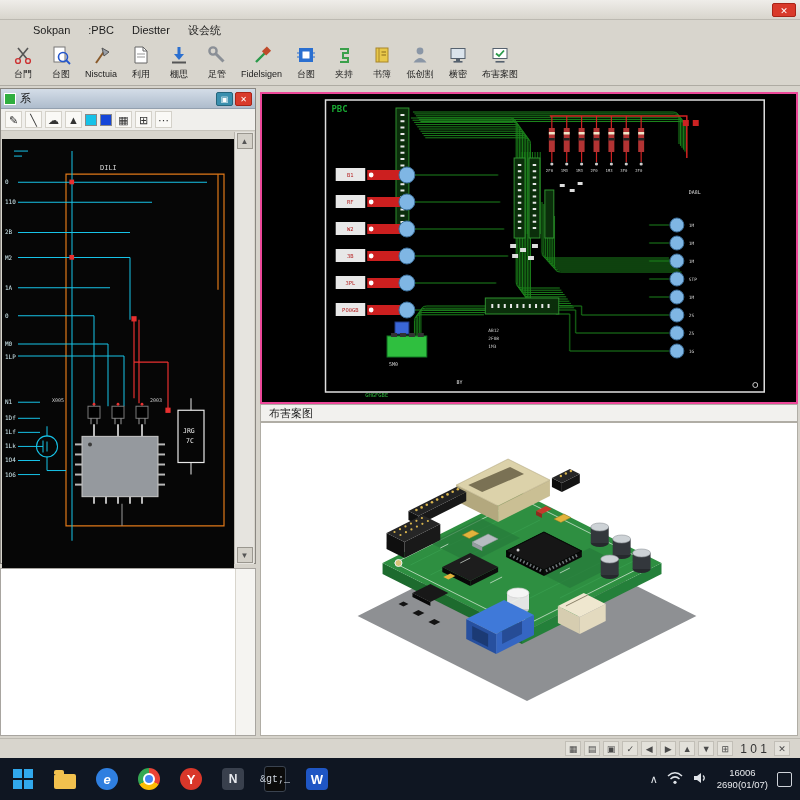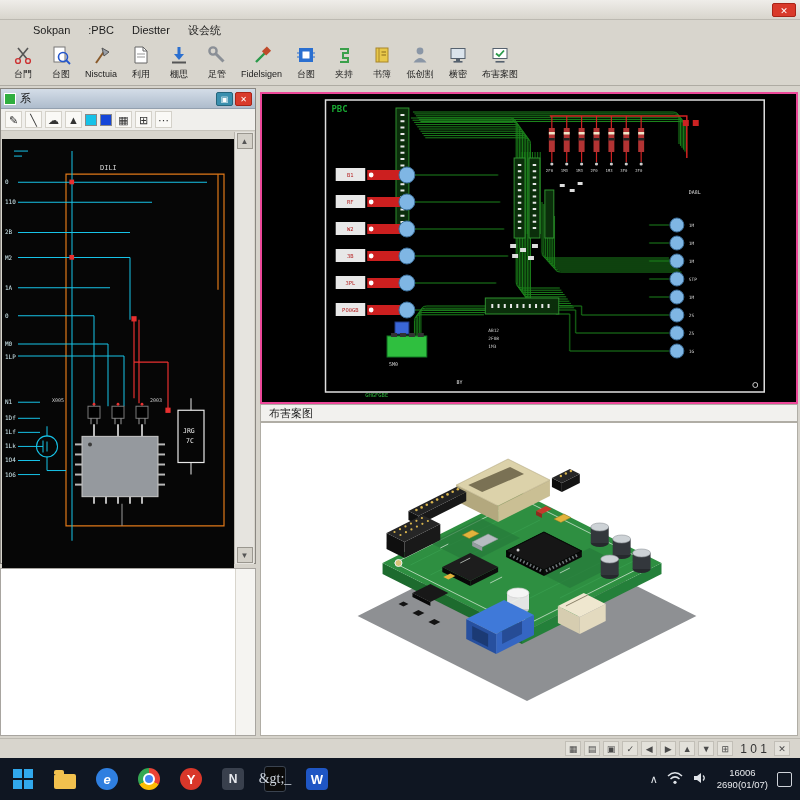--- a/index.html
+++ b/index.html
@@ -52,21 +52,21 @@
   .win-logo{display:grid;grid-template-columns:9px 9px;grid-template-rows:9px 9px;gap:2px}
   .win-logo span{background:#31a8ec}
   .icon-folder{width:22px;height:15px;background:#f2c14e;border-radius:2px;position:relative;margin-top:5px}
   .icon-folder::before{content:"";position:absolute;top:-4px;left:0;width:10px;height:4px;background:#f2c14e;border-radius:2px 2px 0 0}
   .icon-circle{width:22px;height:22px;border-radius:50%;display:flex;align-items:center;justify-content:center;color:#fff;font-weight:bold;font-size:13px}
   .icon-edge{background:#2f7fe0;font-style:italic}
   .icon-chrome{width:22px;height:22px;border-radius:50%;background:conic-gradient(#ea4335 0deg 120deg,#fbbc05 120deg 240deg,#34a853 240deg 360deg);position:relative}
   .icon-chrome::after{content:"";position:absolute;inset:5px;border-radius:50%;background:#4285f4;border:2px solid #fff}
   .icon-yandex{background:#d9372a}
   .icon-note{width:22px;height:22px;border-radius:4px;background:#39404d;color:#e8eaee;display:flex;align-items:center;justify-content:center;font-weight:bold;font-size:12px}
-  .icon-terminal{width:22px;height:26px;border-radius:3px;background:#0b0b0b;border:1px solid #3a4350;color:#cfd6df;display:flex;align-items:center;justify-content:center;font-size:14px;font-family:Liberation Serif, serif}
+  .icon-terminal{width:22px;height:26px;border-radius:3px;background:#0b0b0b;border:1px solid #3a4350;color:#cfd6df;display:flex;align-items:center;justify-content:center;font-size:10px;font-family:Liberation Mono, monospace}
   .icon-word{width:22px;height:22px;border-radius:4px;background:#1f56c4;color:#fff;display:flex;align-items:center;justify-content:center;font-weight:bold;font-size:13px}
   .tray{margin-left:auto;display:flex;align-items:center;gap:9px;padding-right:8px;color:#dfe3e8}
   .tray-chevron{font-size:11px;color:#dfe3e8}
   .clock{text-align:center;font-size:9.5px;line-height:1.25;color:#e8eaed}
   .notif{width:15px;height:15px;border:1px solid #cfd3da;border-radius:2px}
 </style>
 </head>
 <body>
 
 <div class="screen">

